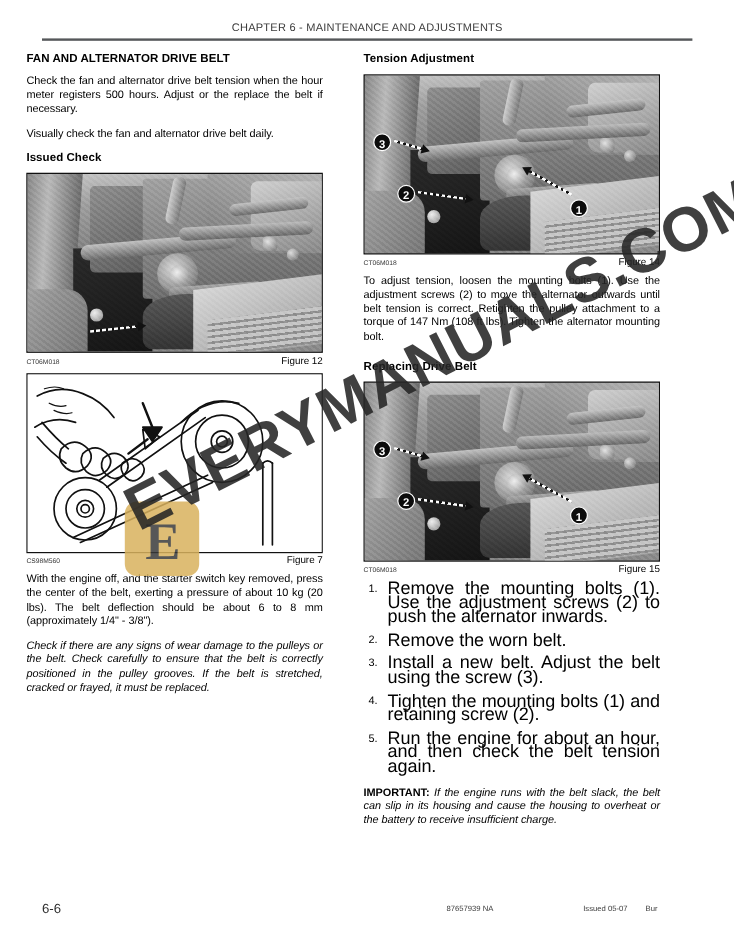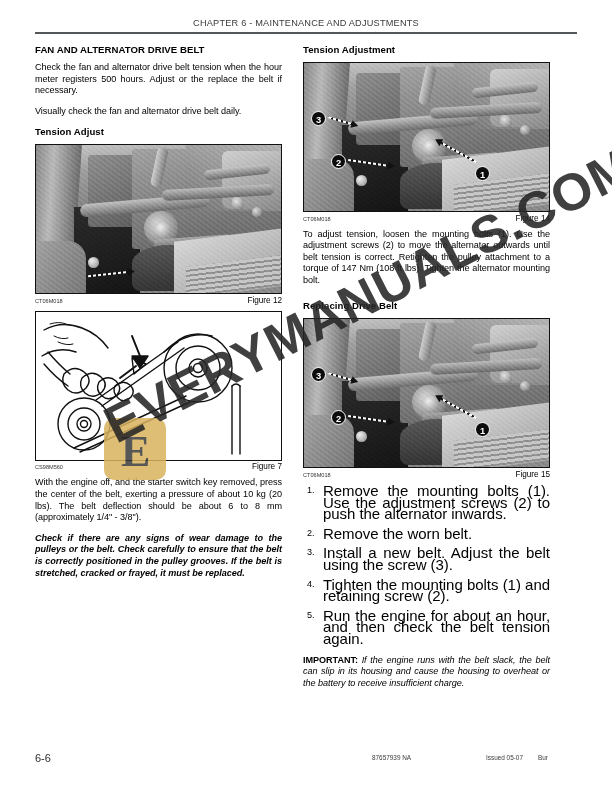--- a/index.html
+++ b/index.html
@@ -42,42 +42,41 @@
     background: #55585a;
     width: 100%;
   }
 
   
   .col {
     position: absolute;
     top: 44px;
     width: 247px;
   }
-  .col-left  { left: 35px; }
+  .col-left  { left: 22px; }
   .col-right { left: 303px; }
 
   h2.sec {
     font-size: 9.6px;
     font-weight: bold;
     margin: 0 0 7px 0;
     letter-spacing: .05px;
   }
   h2.sec.spaced { margin-top: 14px; }
 
   p.body {
     font-size: 9.1px;
     line-height: 11.6px;
     margin: 0 0 9px 0;
     text-align: justify;
     letter-spacing: -.05px;
   }
   p.body.last { margin-bottom: 0; }
   p.ital {
     font-style: italic;
-    font-weight: bold;
   }
 
   
   .figure { margin: 0 0 6px 0; position: relative; }
   .figure-frame {
     width: 245px;
     height: 148px;
     border: 1px solid #111;
     position: relative;
     overflow: hidden;
@@ -348,21 +347,21 @@
   </div>
 
   <div class="col col-left">
 
     <h2 class="sec">FAN AND ALTERNATOR DRIVE BELT</h2>
 
     <p class="body">Check the fan and alternator drive belt tension when the hour meter registers 500 hours. Adjust or the replace the belt if necessary.</p>
 
     <p class="body">Visually check the fan and alternator drive belt daily.</p>
 
-    <h2 class="sec">Tension Adjust</h2>
+    <h2 class="sec">Issued Check</h2>
 
     <div class="figure">
       <div class="figure-frame">
         <div class="photo">
           <div class="base"></div>
           <div class="ph duct"></div>
           <div class="ph dark-void"></div>
           <div class="ph blockA"></div>
           <div class="ph blockB"></div>
           <div class="ph blockC"></div>

